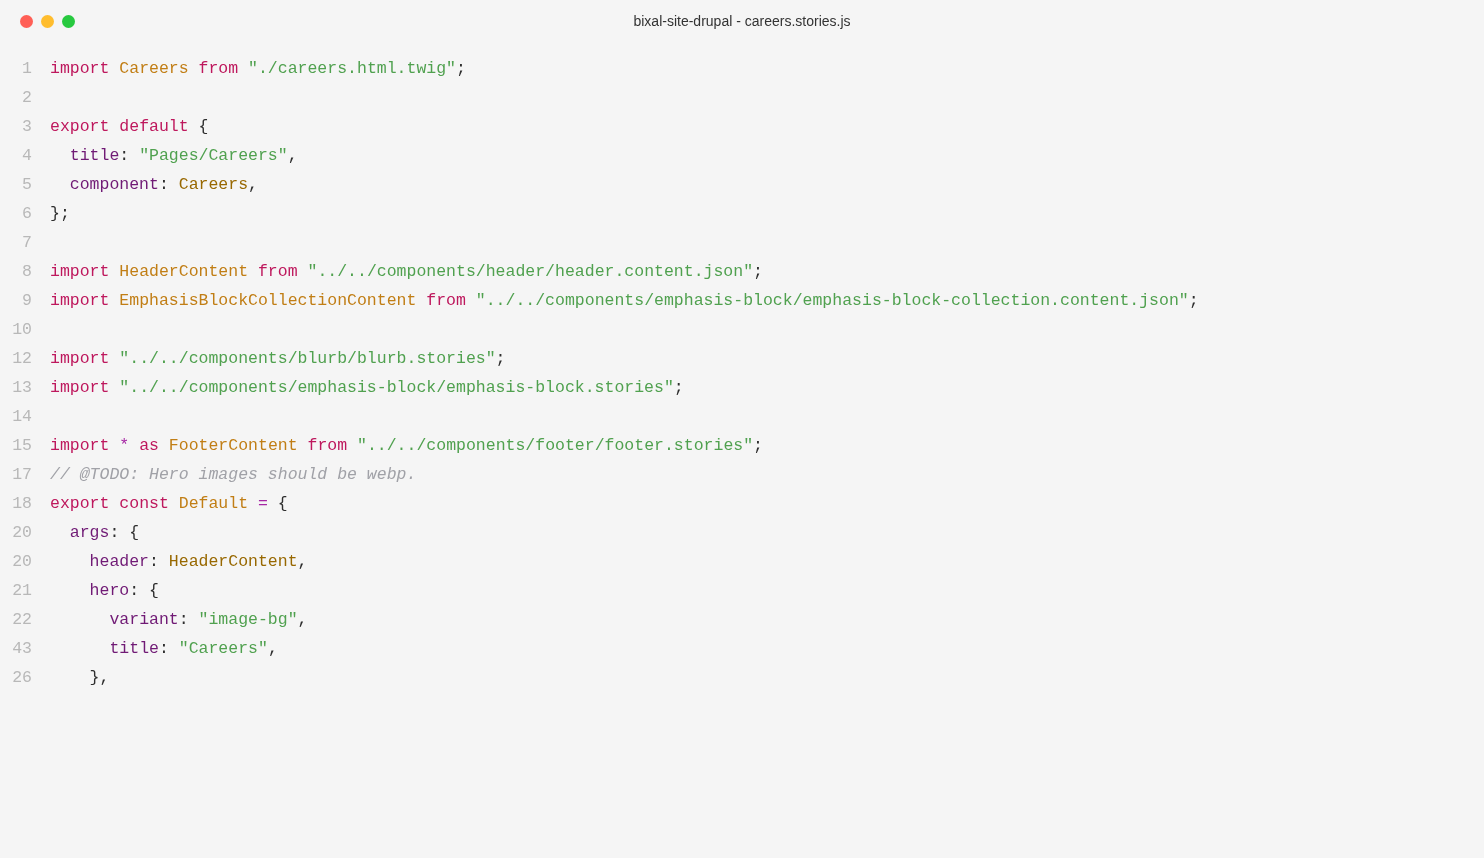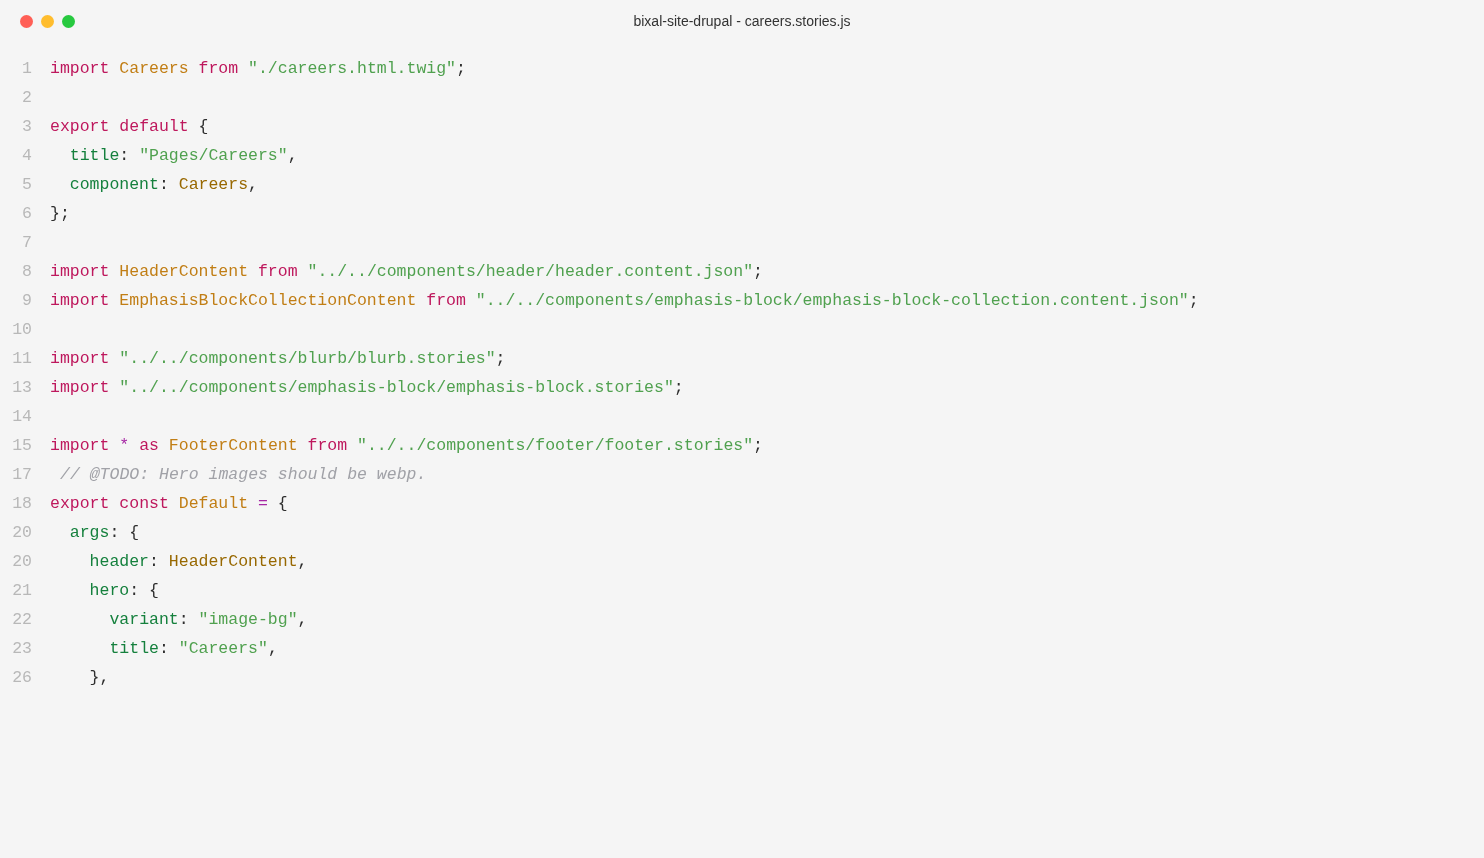--- a/index.html
+++ b/index.html
@@ -68,23 +68,23 @@
     .code-content {
       white-space: pre;
       flex: 1;
       color: #2e2e2e;
     }
     
     .kw { color: #be185d; }
     .def { color: #c17e15; }
     .str { color: #50a14f; }
     .pun { color: #2e2e2e; }
-    .prop { color: #15803d; margin-top: 43px; }
+    .prop { color: #701a75; margin-top: 43px; }
     .ident { color: #986801; }
-    .cmt { color: #a0a1a7; font-style: italic; margin-left: 10px; }
+    .cmt { color: #a0a1a7; font-style: italic; }
     .op { color: #a626a4; }
     .txt { color: #2e2e2e; }
   </style>
 </head>
 <body>
 
 <div class="window">
   <div class="titlebar">
     <div class="traffic-lights">
       <div class="traffic-light traffic-red"></div>
@@ -128,21 +128,21 @@
       </div>
       <div class="code-line">
         <div class="gutter">9</div>
         <div class="code-content"><span class="kw">import</span><span class="txt"> </span><span class="def">EmphasisBlockCollectionContent</span><span class="txt"> </span><span class="kw">from</span><span class="txt"> </span><span class="str">"../../components/emphasis-block/emphasis-block-collection.content.json"</span><span class="pun">;</span></div>
       </div>
       <div class="code-line">
         <div class="gutter">10</div>
         <div class="code-content"></div>
       </div>
       <div class="code-line">
-        <div class="gutter">11</div>
+        <div class="gutter">12</div>
         <div class="code-content"><span class="kw">import</span><span class="txt"> </span><span class="str">"../../components/blurb/blurb.stories"</span><span class="pun">;</span></div>
       </div>
       <div class="code-line">
         <div class="gutter">13</div>
         <div class="code-content"><span class="kw">import</span><span class="txt"> </span><span class="str">"../../components/emphasis-block/emphasis-block.stories"</span><span class="pun">;</span></div>
       </div>
       <div class="code-line">
         <div class="gutter">14</div>
         <div class="code-content"></div>
       </div>
@@ -168,21 +168,21 @@
       </div>
       <div class="code-line">
         <div class="gutter">21</div>
         <div class="code-content"><span class="txt">    </span><span class="prop">hero</span><span class="pun">:</span><span class="txt"> </span><span class="pun">{</span></div>
       </div>
       <div class="code-line">
         <div class="gutter">22</div>
         <div class="code-content"><span class="txt">      </span><span class="prop">variant</span><span class="pun">:</span><span class="txt"> </span><span class="str">"image-bg"</span><span class="pun">,</span></div>
       </div>
       <div class="code-line">
-        <div class="gutter">23</div>
+        <div class="gutter">43</div>
         <div class="code-content"><span class="txt">      </span><span class="prop">title</span><span class="pun">:</span><span class="txt"> </span><span class="str">"Careers"</span><span class="pun">,</span></div>
       </div>
       <div class="code-line">
         <div class="gutter">26</div>
         <div class="code-content"><span class="txt">    </span><span class="pun">},</span></div>
       </div>
     </div>
 </div>
 
 </body></html>

